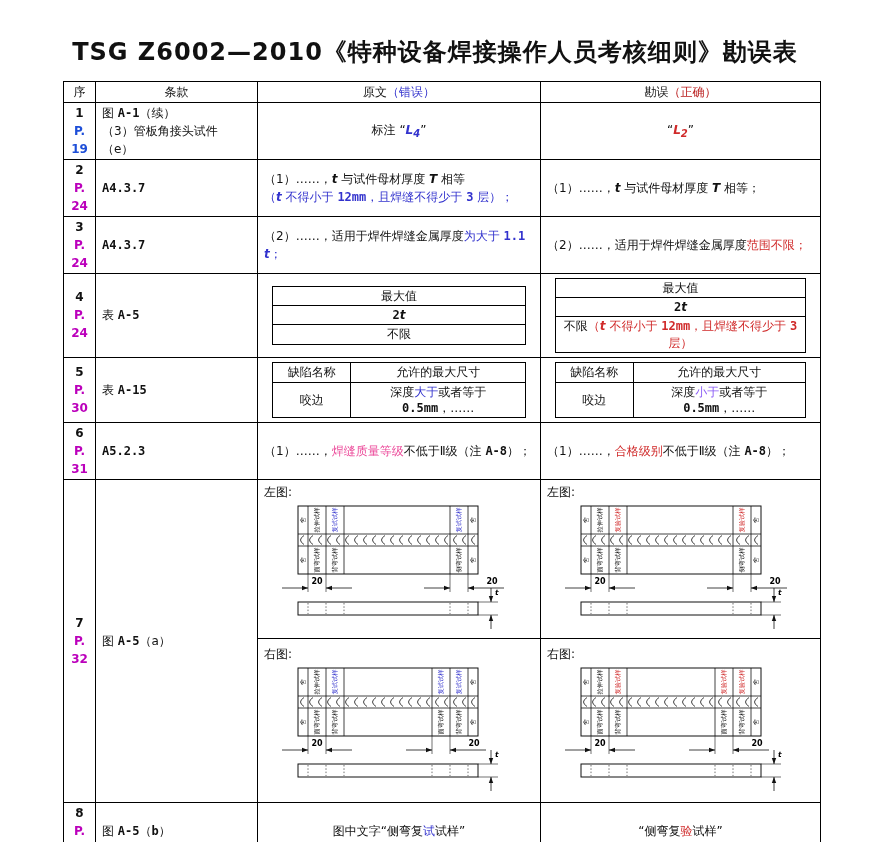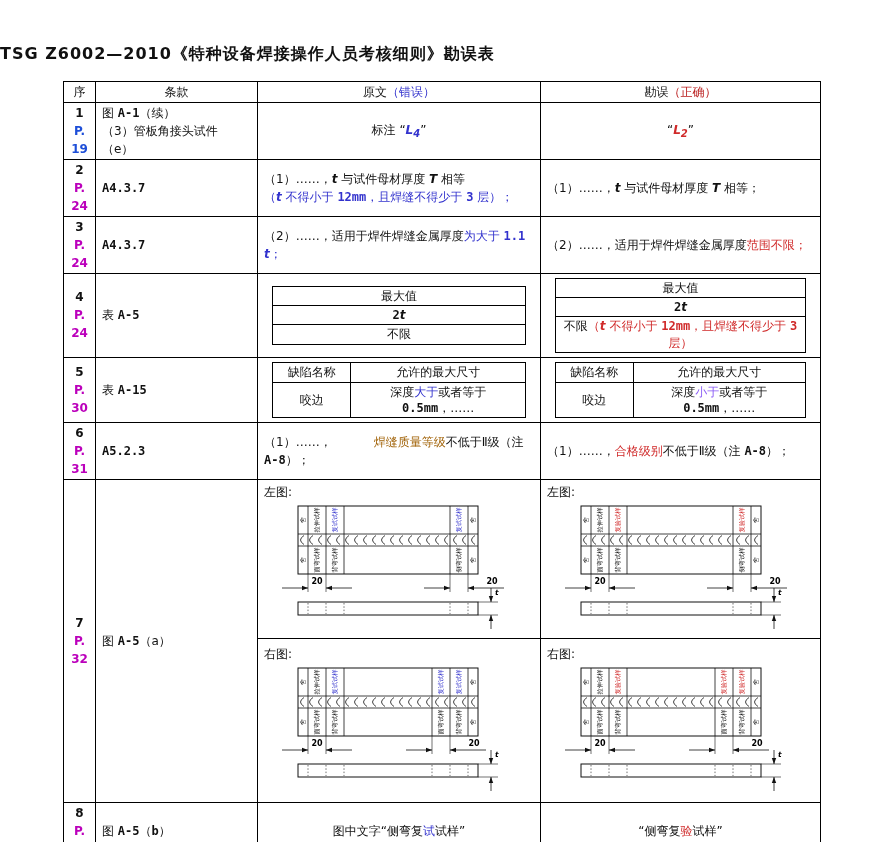--- a/index.html
+++ b/index.html
@@ -1,19 +1,19 @@
 <!DOCTYPE html>
 <html><head>
 <meta charset="utf-8">
 <style>
   html,body{margin:0;padding:0;background:#fbfbfb;}
   .page{position:relative;width:870px;height:842px;background:#ffffff;
         font-family:"DejaVu Sans","Liberation Sans",sans-serif;color:#111;}
-  .title{position:absolute;top:44px;left:0;width:100%;
-         font-size:16px;font-weight:bold;letter-spacing:1px;}
+  .title{position:absolute;top:36px;left:0;width:100%;text-align:center;
+         font-size:24px;font-weight:bold;letter-spacing:1px;}
   .subtitle{position:absolute;top:63px;left:0;width:100%;text-align:center;
             font-size:11px;font-weight:bold;}
   table.main{position:absolute;left:63px;top:81px;width:757px;
              border-collapse:collapse;table-layout:fixed;border:1.5px solid #000;}
   table.main td{border:1px solid #000;font-size:12px;line-height:1.5;
                 padding:1px 6px;vertical-align:middle;overflow:hidden;word-break:break-all;}
   td.hd{text-align:center;padding:0 2px;font-size:12.5px;}
   td.seq{text-align:center;padding:0;font-size:11px;font-weight:bold;line-height:1.25;}
   td.seq .pg{font-weight:bold;}
   td.clause{padding-left:7px;}
@@ -150,21 +150,21 @@
             </table>
       </td>
     </tr>
 
     <tr style="height:33px">
       <td class="seq">
             <div>6</div>
             <div class="pg" style="color: rgb(187, 0, 187);">P.31</div>
           </td>
       <td class="clause"><span style="font-weight:bold;font-family:&quot;DejaVu Sans Mono&quot;,monospace;">A5.2.3</span></td>
-      <td><span>（1）……，</span><span style="color:#a16207;margin-left:42px;">焊缝质量等级</span><span>不低于Ⅱ级</span><span>（注 </span><span style="font-weight:bold;font-family:&quot;DejaVu Sans Mono&quot;,monospace;">A-8</span><span>）；</span></td>
+      <td><span>（1）……，</span><span style="color:#ec4899;">焊缝质量等级</span><span>不低于Ⅱ级</span><span>（注 </span><span style="font-weight:bold;font-family:&quot;DejaVu Sans Mono&quot;,monospace;">A-8</span><span>）；</span></td>
       <td><span>（1）……，</span><span style="color:#d02a2a;">合格级别</span><span>不低于Ⅱ级（注 </span><span style="font-weight:bold;font-family:&quot;DejaVu Sans Mono&quot;,monospace;">A-8</span><span>）；</span></td>
     </tr>
 
     <tr style="height:159px">
       <td class="seq" rowspan="2">
             <div>7</div>
             <div class="pg" style="color: rgb(187, 0, 187);">P.32</div>
           </td>
       <td class="clause" rowspan="2"><span>图 </span><span style="font-weight:bold;font-family:&quot;DejaVu Sans Mono&quot;,monospace;">A-5</span><span>（a）</span></td>
       <td class="figcell">

